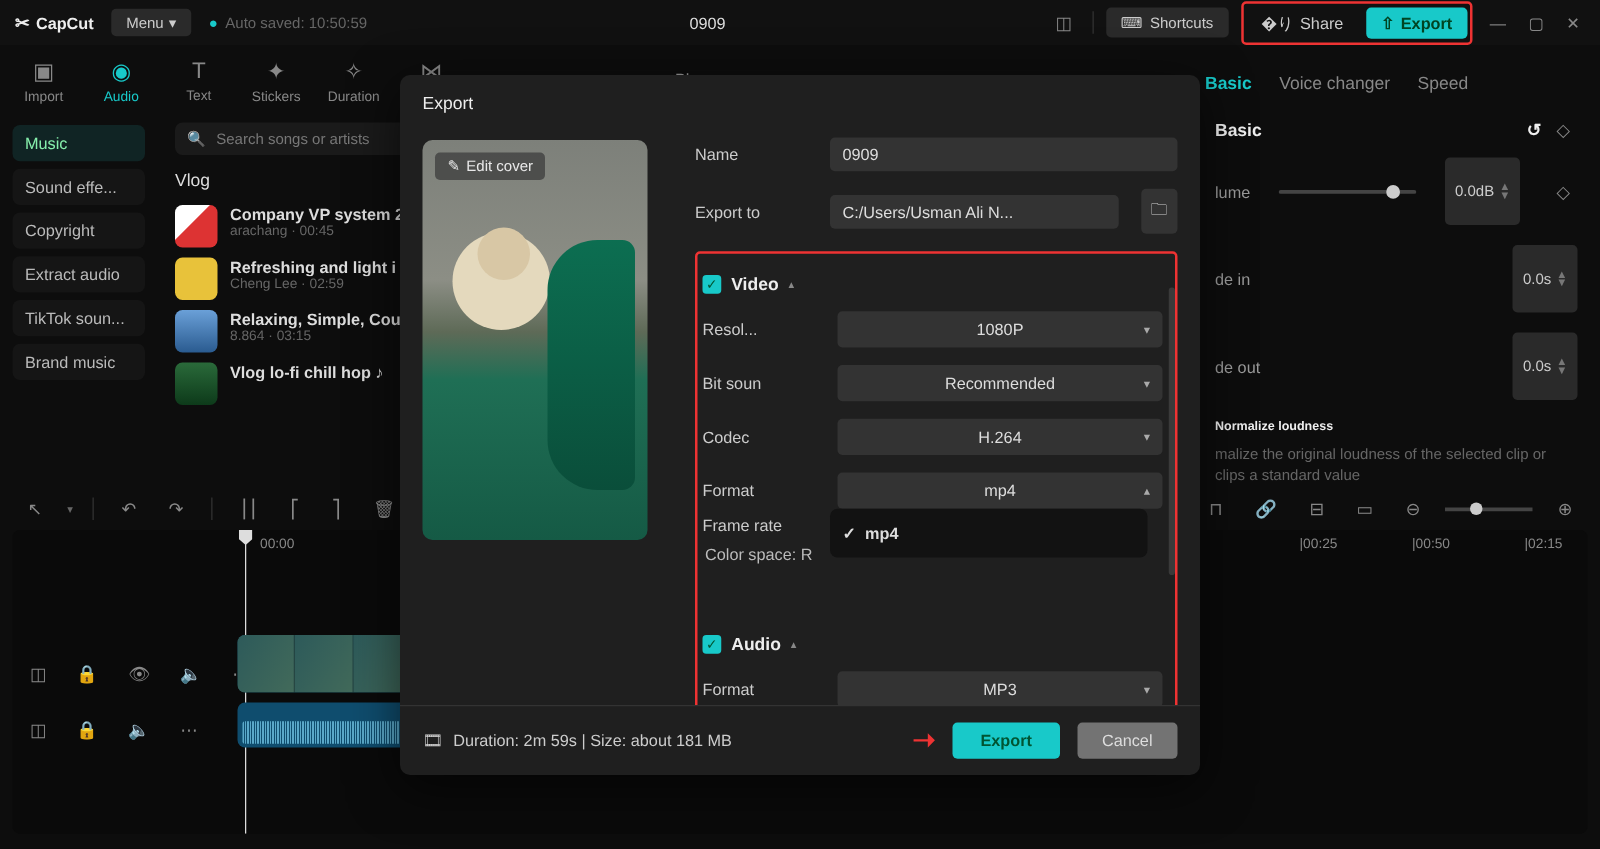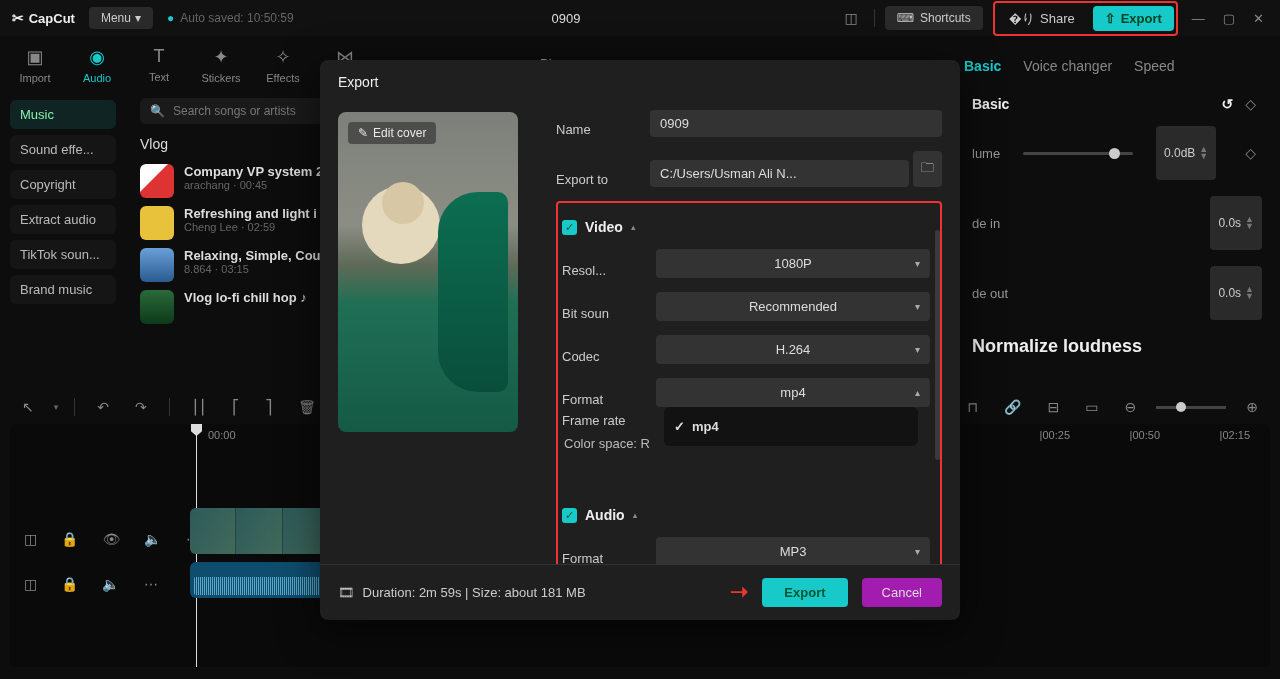--- a/index.html
+++ b/index.html
@@ -49,21 +49,21 @@
   .right-tabs { position:absolute; top:48px; right:0; width:328px; height:36px; display:flex; gap:22px; padding-left:12px; align-items:center; color:#888; font-size:14px; }
   .right-tabs .rtab.active { color:#18c9c9; font-weight:600; }
   .inspector { position:absolute; top:84px; right:0; width:326px; padding:12px 18px; color:#bbb; }
   .insp-head { display:flex; justify-content:space-between; align-items:center; margin-bottom:14px; }
   .insp-head span:first-child { color:#eee; font-weight:600; font-size:14px; }
   .insp-row { display:flex; justify-content:space-between; align-items:center; margin-bottom:16px; font-size:13px; color:#999; }
   .mini-field { background:#2a2a2a; border-radius:4px; padding:20px 8px; color:#ccc; font-size:12px; display:flex; align-items:center; gap:4px; }
   .spin { color:#777; font-size:9px; line-height:7px; }
   .slider-track { width:110px; height:3px; background:#444; border-radius:2px; position:relative; }
   .slider-thumb { position:absolute; left:86px; top:-4px; width:11px; height:11px; background:#ccc; border-radius:50%; }
-  .insp-sec { color:#eee; font-weight:600; font-size:18px; margin:8px 0; }
+  .insp-sec { color:#eee; font-weight:600; font-size:10px; margin:8px 0; }
   .insp-desc { color:#666; font-size:12px; line-height:1.4; }
   
   .timeline-tools { position:absolute; top:390px; left:10px; right:10px; height:34px; display:flex; align-items:center; gap:14px; padding:0 6px; color:#888; }
   .tt-sep { width:1px; height:18px; background:#333; margin:0 2px; }
   
   .timeline { position:absolute; top:424px; left:10px; right:10px; bottom:12px; background:#0a0a0a; border-radius:6px; overflow:hidden;text-align:right; }
   .time-ruler { position:absolute; top:0; left:180px; right:0; height:22px; display:flex; gap:116px; color:#888; font-size:11px; padding-left:18px; align-items:center; }
   .playhead { position:absolute; left:186px; top:0; bottom:0; width:1px; background:#ddd; }
   .playhead::before { content:""; position:absolute; top:0; left:-5px; width:11px; height:12px; background:#ddd; clip-path:polygon(0 0,100% 0,100% 60%,50% 100%,0 60%); }
   .tl-left { position:absolute; left:0; top:0; width:180px; bottom:0; padding:90px 8px 0; }
@@ -81,42 +81,42 @@
   
   .overlay { position:absolute; top:60px; left:320px; width:640px; height:560px; background:#1f1f1f; border-radius:8px; box-shadow:0 10px 40px rgba(0,0,0,.6); display:flex; flex-direction:column; z-index:50; }
   .ovl-title { padding:14px 18px 10px; color:#eee; font-size:14px; }
   .ovl-body { flex:1; display:flex; gap:18px; padding:0 18px; overflow:hidden; }
   .cover-wrap { width:200px; padding-top:12px; }
   .cover { width:180px; height:320px; position:relative; border-radius:8px; overflow:hidden; background:linear-gradient(180deg,#7d807a 0%, #8c8e85 35%, #5e6a57 48%, #1f6f55 60%, #155a45 100%); }
   .cover::before { content:""; position:absolute; left:44px; top:70px; width:42px; height:42px; border-radius:50%; background:#d8c7a5; box-shadow:-2px 22px 0 18px #e4d9bd; }
   .cover::after { content:""; position:absolute; right:10px; top:80px; width:70px; height:200px; background:linear-gradient(180deg,#0c6e51,#0a4e3a); border-radius:40px 10px 10px 40px; }
   .edit-cover { position:absolute; top:10px; left:10px; background:rgba(60,60,60,.75); color:#e9e9e9; border:none; padding:4px 10px; border-radius:4px; font-size:12px; display:flex; gap:5px; align-items:center; z-index:2; }
   .form { flex:1; padding-top:10px; overflow-y:auto; position:relative; }
-  .frow { display:flex; align-items:flex-end; gap:4px; margin-bottom:14px; }
+  .frow { display:flex; align-items:center; gap:18px; margin-bottom:14px; }
   .flabel { width:90px; color:#ccc; font-size:13px; }
   .finput { flex:1; background:#333; border:none; color:#ddd; padding:6px 10px; border-radius:4px; font-size:13px; }
   .fselect { flex:1; background:#333; color:#ddd; padding:7px 10px; border-radius:4px; font-size:13px; display:flex; justify-content:center; align-items:center; position:relative; border:none; }
   .fselect .caret { position:absolute; right:10px; color:#aaa; font-size:10px; }
   .fold-btn { background:#333; border:none; color:#ccc; padding:7px 8px; border-radius:4px; }
   .group-hd { display:flex; align-items:center; gap:8px; margin:6px 0 14px; }
   .chk { width:15px; height:15px; background:#18c9c9; border-radius:3px; display:flex; align-items:center; justify-content:center; color:#053; font-size:11px; }
   .group-hd b { color:#eee; font-size:14px; font-weight:600; }
   .tri { color:#888; font-size:9px; }
   .vid-box { border:2px solid #e33; border-radius:4px; padding:10px 10px 6px 4px; margin-bottom:4px; }
   .scroll-ind { position:absolute; right:2px; top:130px; width:5px; height:230px; background:#3a3a3a; border-radius:3px; }
   .dropdown { position:absolute; left:102px; right:12px; background:#121212; border-radius:6px; padding:4px 0; z-index:5; }
   .dropdown .opt { padding:8px 28px; color:#ddd; font-size:13px; display:flex; gap:8px; align-items:center; cursor:pointer; }
   .dropdown .opt.sel::before { content:"✓"; position:absolute; left:10px; color:#ddd; }
   .dropdown .opt.sel { font-weight:600; }
   .ovl-foot { height:56px; border-top:1px solid #333; display:flex; align-items:center; padding:0 18px; gap:14px; }
   .dur { display:flex; align-items:center; gap:8px; color:#ccc; font-size:13px; }
   .foot-spacer { flex:1; }
   .arrow-red { color:#e33; font-size:22px; font-weight:bold; transform:translateY(-1px); }
   .btn-primary { background:#18c9c9; border:none; color:#053; font-weight:600; padding:7px 22px; border-radius:4px; font-size:13px; }
-  .btn-sec { background:#a21caf; border:none; color:#ddd; padding:7px 20px; border-radius:4px; font-size:13px; }
+  .btn-sec { background:#737373; border:none; color:#ddd; padding:7px 20px; border-radius:4px; font-size:13px; }
   .csline { color:#bbb; font-size:13px; padding-left:2px; }
 </style>
 </head>
 <body>
 
 <div class="titlebar">
   <span class="logo">
       <span class="logo-mark">✂</span>
       <span>CapCut</span>
     </span>
@@ -164,21 +164,21 @@
   <div class="tool">
       <span class="ticon">T</span>
       <span>Text</span>
     </div>
   <div class="tool">
       <span class="ticon">✦</span>
       <span>Stickers</span>
     </div>
   <div class="tool">
       <span class="ticon">✧</span>
-      <span>Effects</span>
+      <span>Duration</span>
     </div>
   <div class="tool">
       <span class="ticon">⋈</span>
       <span>Trans...</span>
     </div>
 </div>
 
 <div class="workarea">
   <div class="left-rail">
     <button class="rail-item active"><span>Music</span></button>
@@ -256,20 +256,21 @@
       </span>
     </div>
   <div class="insp-row">
       <span>de out</span>
     <span class="mini-field">
         <span>0.0s</span>
         <span class="spin">▲<br>▼</span>
       </span>
     </div>
   <div class="insp-sec">Normalize loudness</div>
+  <div class="insp-desc">malize the original loudness of the selected clip or clips a standard value</div>
 </div>
 
 <div class="timeline-tools">
   <span class="icon-btn">↖</span>
     <span style="font-size:9px;color:#666">▾</span>
   <span class="tt-sep"></span>
   <span class="icon-btn">↶</span>
   <span class="icon-btn">↷</span>
   <span class="tt-sep"></span>
   <span class="icon-btn">⎮⎮</span>

